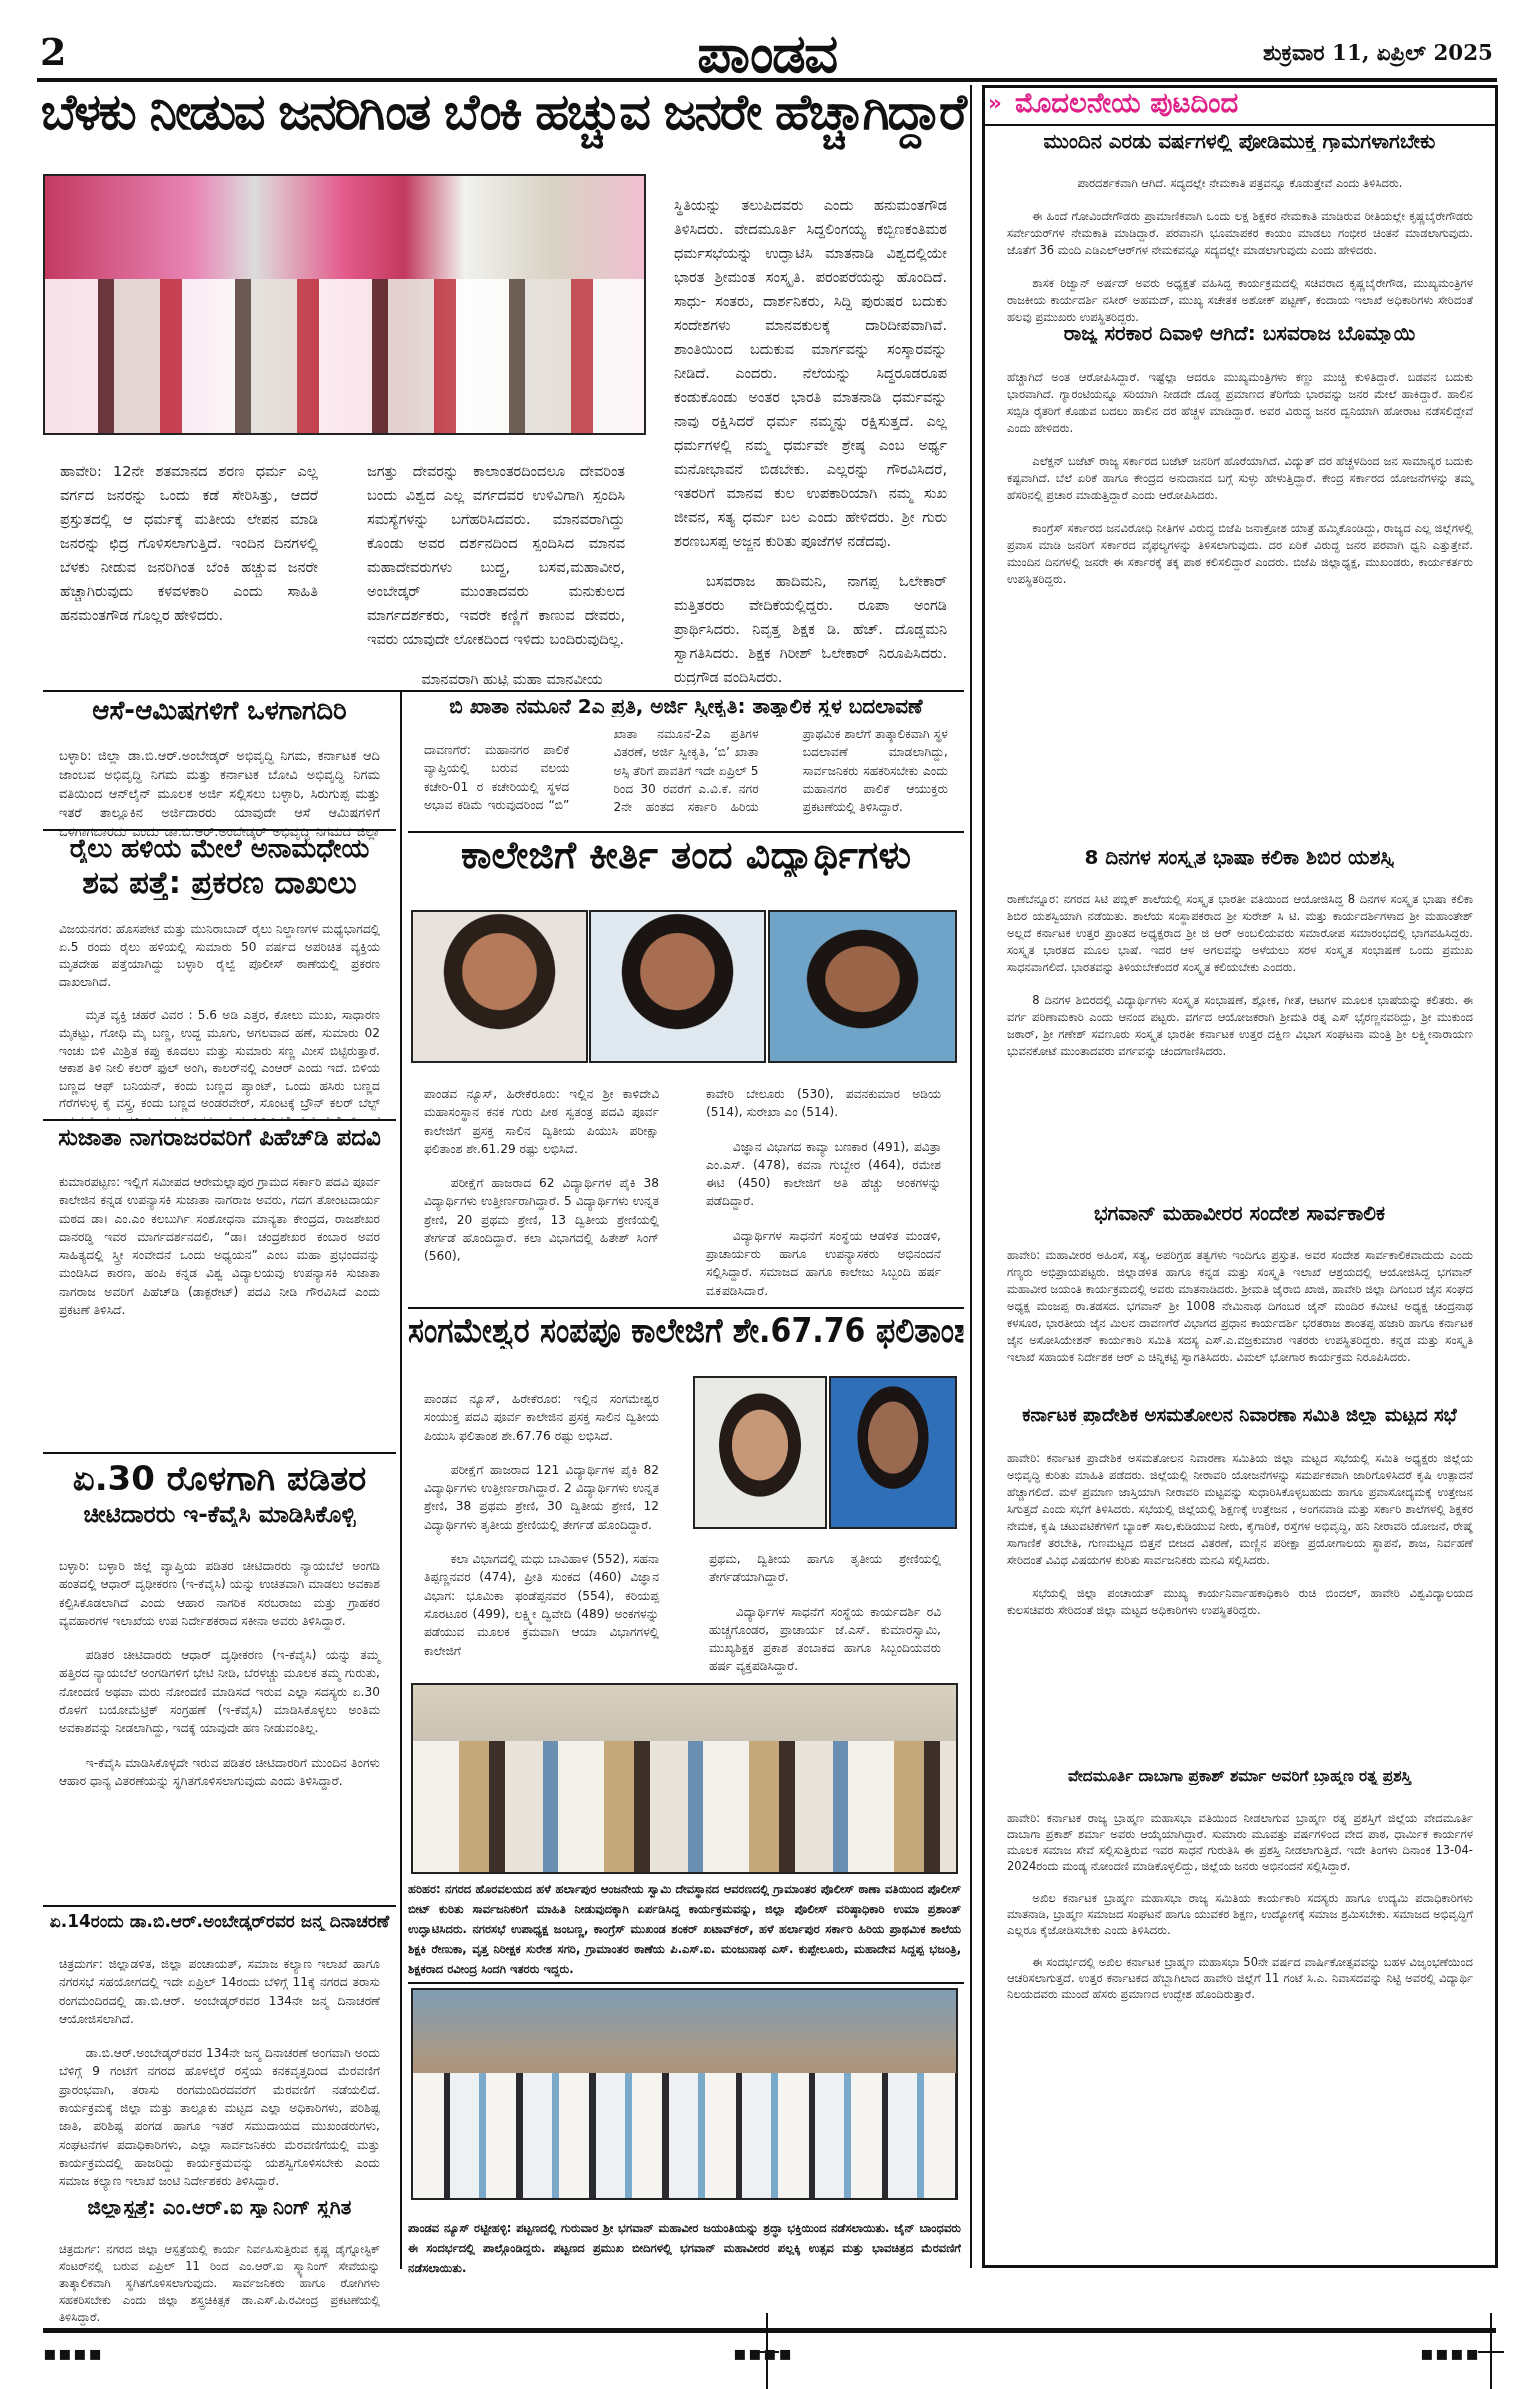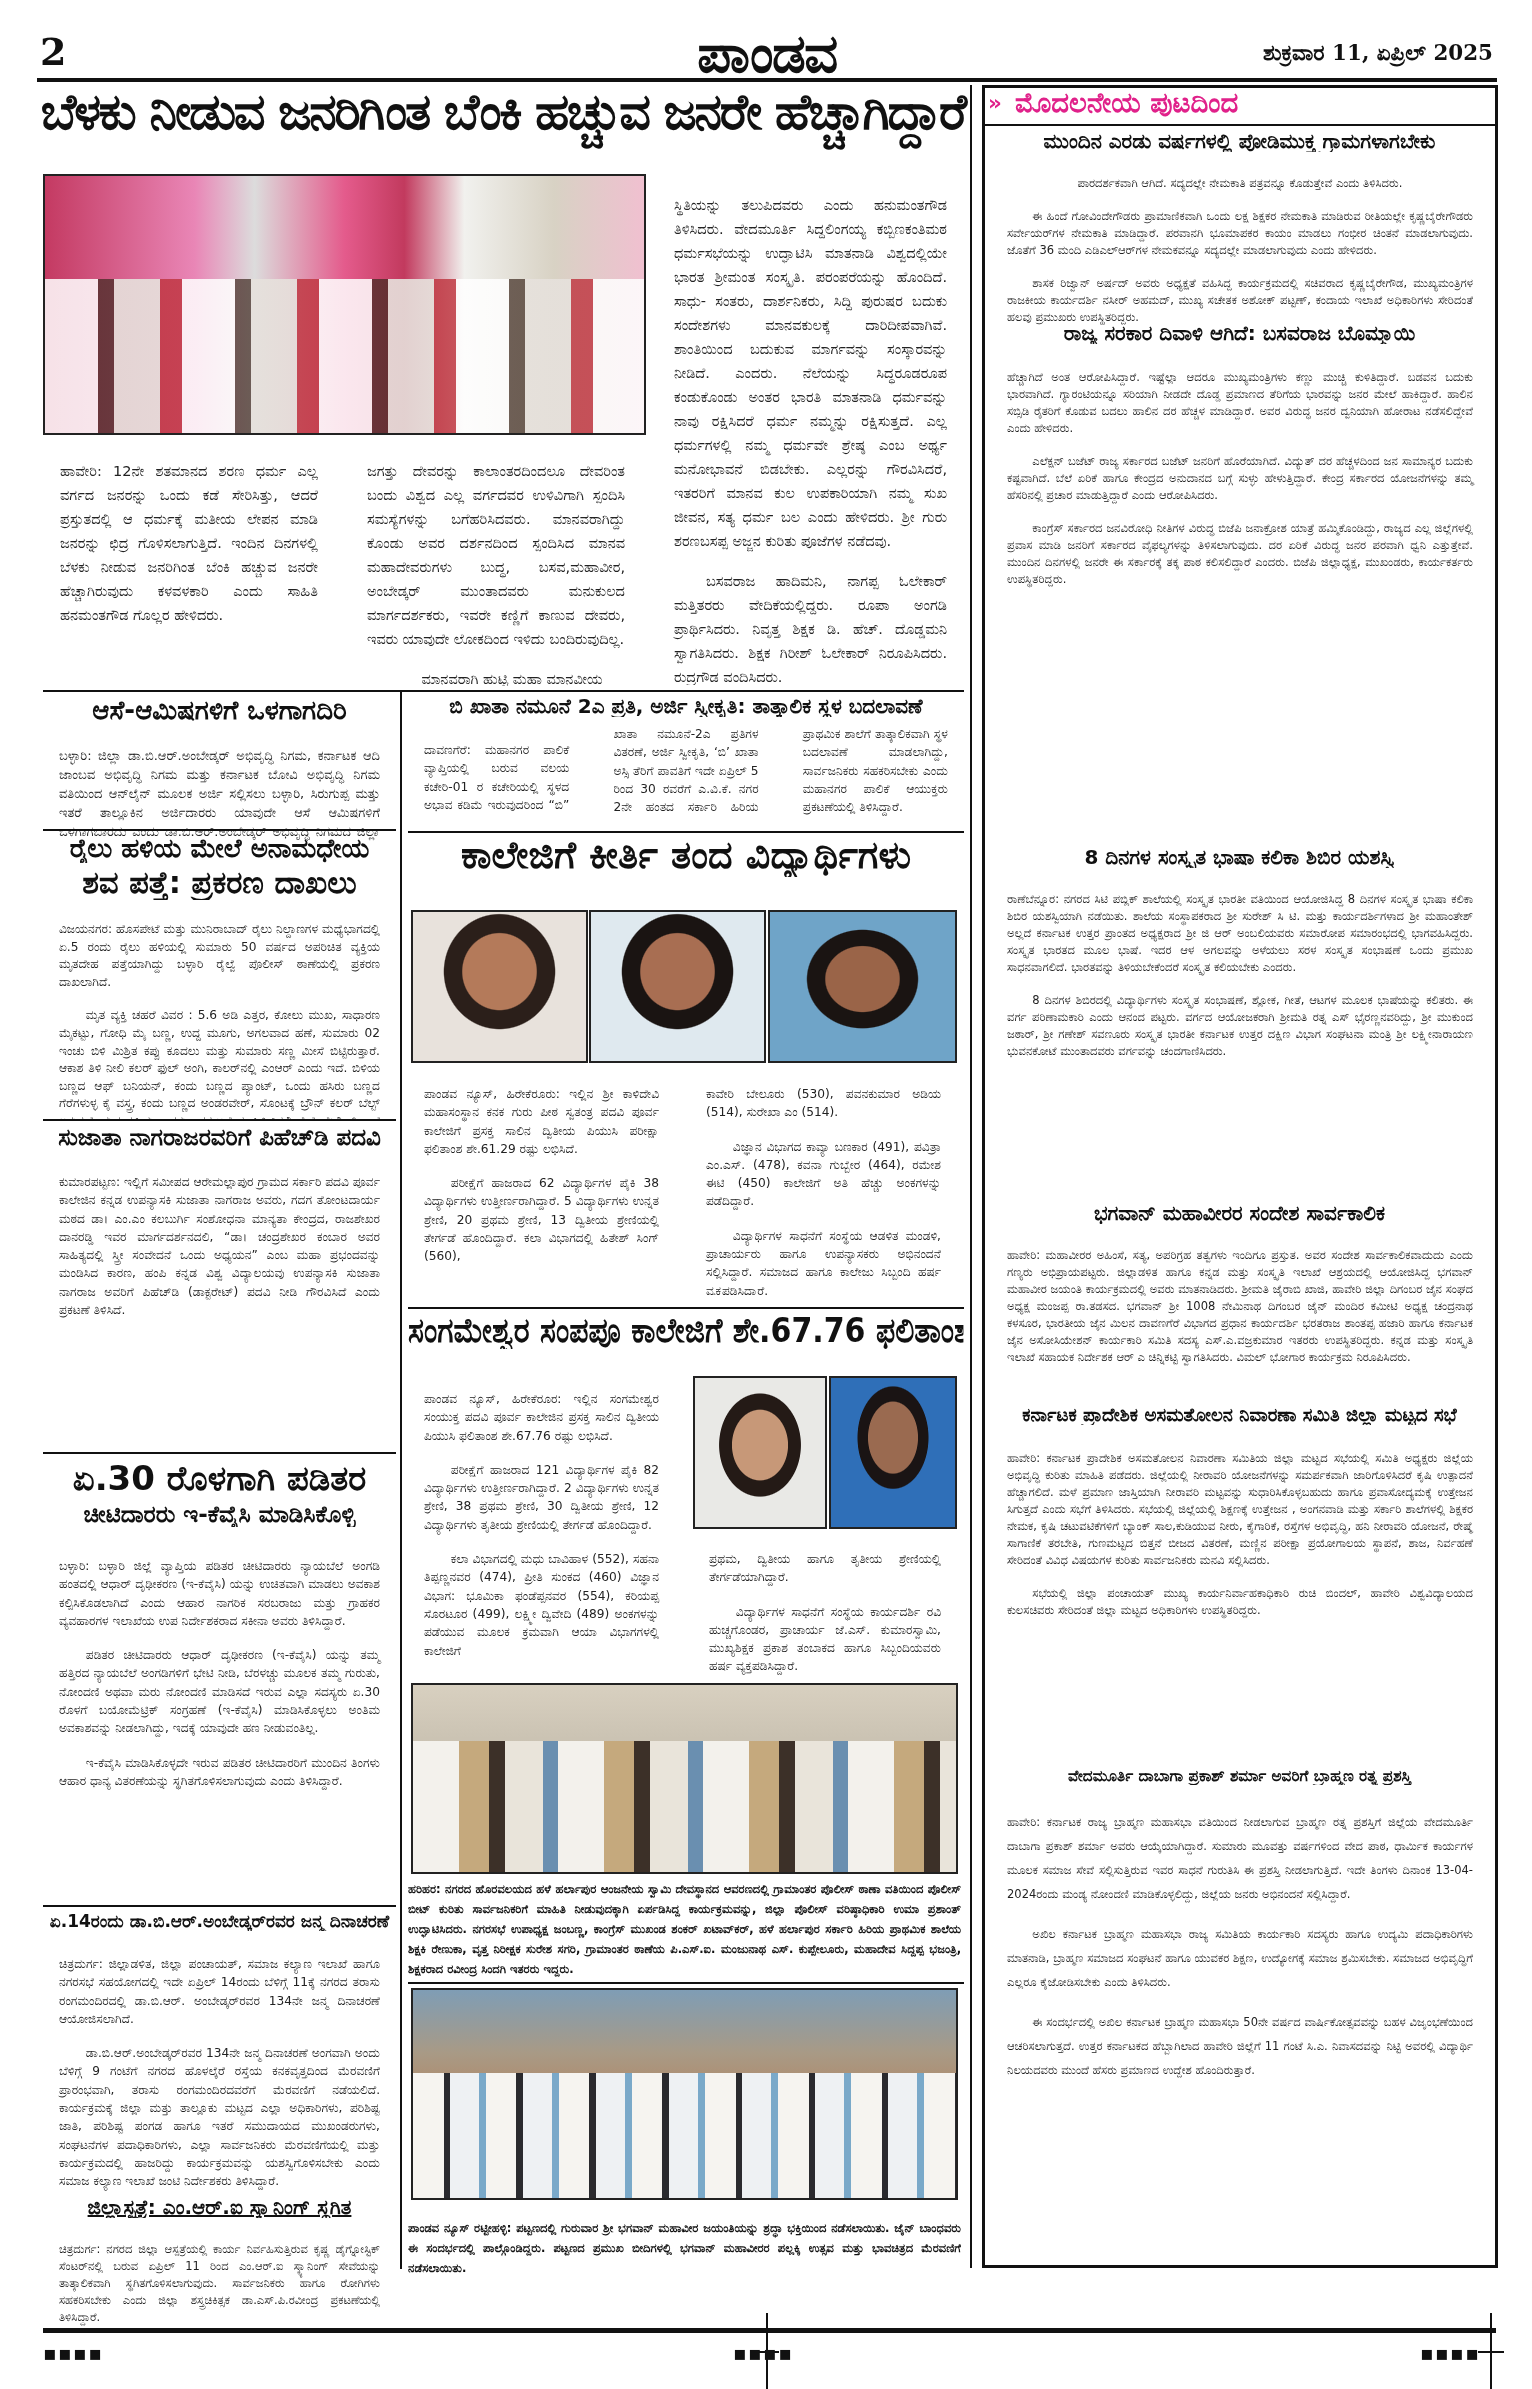--- a/index.html
+++ b/index.html
@@ -77,21 +77,21 @@
   <p>ಇ-ಕೆವೈಸಿ ಮಾಡಿಸಿಕೊಳ್ಳದೇ ಇರುವ ಪಡಿತರ ಚೀಟಿದಾರರಿಗೆ ಮುಂದಿನ ತಿಂಗಳು ಆಹಾರ ಧಾನ್ಯ ವಿತರಣೆಯನ್ನು ಸ್ಥಗಿತಗೊಳಿಸಲಾಗುವುದು ಎಂದು ತಿಳಿಸಿದ್ದಾರೆ.</p>
 </div>
 <div class="abs hrule" style="left:43px;top:1905px;width:353px;height:2.3px;"></div>
 
 <div class="abs headline" style="left:43px;top:1912px;width:353px;font-size:17px;">ಏ.14ರಂದು ಡಾ.ಬಿ.ಆರ್.ಅಂಬೇಡ್ಕರ್‌ರವರ ಜನ್ಮ ದಿನಾಚರಣೆ</div>
 <div class="abs body" style="left:43px;top:1939px;width:353px;height:255px;font-size:12.2px;line-height:18.3px;">
   <p class="first">ಚಿತ್ರದುರ್ಗ: ಜಿಲ್ಲಾಡಳಿತ, ಜಿಲ್ಲಾ ಪಂಚಾಯತ್, ಸಮಾಜ ಕಲ್ಯಾಣ ಇಲಾಖೆ ಹಾಗೂ ನಗರಸಭೆ ಸಹಯೋಗದಲ್ಲಿ ಇದೇ ಏಪ್ರಿಲ್ 14ರಂದು ಬೆಳಿಗ್ಗೆ 11ಕ್ಕೆ ನಗರದ ತರಾಸು ರಂಗಮಂದಿರದಲ್ಲಿ ಡಾ.ಬಿ.ಆರ್. ಅಂಬೇಡ್ಕರ್‌ರವರ 134ನೇ ಜನ್ಮ ದಿನಾಚರಣೆ ಆಯೋಜಿಸಲಾಗಿದೆ.</p>
   <p>ಡಾ.ಬಿ.ಆರ್.ಅಂಬೇಡ್ಕರ್‌ರವರ 134ನೇ ಜನ್ಮ ದಿನಾಚರಣೆ ಅಂಗವಾಗಿ ಅಂದು ಬೆಳಿಗ್ಗೆ 9 ಗಂಟೆಗೆ ನಗರದ ಹೊಳಲ್ಕೆರೆ ರಸ್ತೆಯ ಕನಕವೃತ್ತದಿಂದ ಮೆರವಣಿಗೆ ಪ್ರಾರಂಭವಾಗಿ, ತರಾಸು ರಂಗಮಂದಿರದವರೆಗೆ ಮೆರವಣಿಗೆ ನಡೆಯಲಿದೆ. ಕಾರ್ಯಕ್ರಮಕ್ಕೆ ಜಿಲ್ಲಾ ಮತ್ತು ತಾಲ್ಲೂಕು ಮಟ್ಟದ ಎಲ್ಲಾ ಅಧಿಕಾರಿಗಳು, ಪರಿಶಿಷ್ಟ ಜಾತಿ, ಪರಿಶಿಷ್ಟ ಪಂಗಡ ಹಾಗೂ ಇತರೆ ಸಮುದಾಯದ ಮುಖಂಡರುಗಳು, ಸಂಘಟನೆಗಳ ಪದಾಧಿಕಾರಿಗಳು, ಎಲ್ಲಾ ಸಾರ್ವಜನಿಕರು ಮೆರವಣಿಗೆಯಲ್ಲಿ ಮತ್ತು ಕಾರ್ಯಕ್ರಮದಲ್ಲಿ ಹಾಜರಿದ್ದು ಕಾರ್ಯಕ್ರಮವನ್ನು ಯಶಸ್ವಿಗೊಳಿಸಬೇಕು ಎಂದು ಸಮಾಜ ಕಲ್ಯಾಣ ಇಲಾಖೆ ಜಂಟಿ ನಿರ್ದೇಶಕರು ತಿಳಿಸಿದ್ದಾರೆ.</p>
 </div>
 
-<div class="abs headline" style="left:43px;top:2196px;width:353px;font-size:20px;text-decoration:underline;">ಜಿಲ್ಲಾಸ್ಪತ್ರೆ: ಎಂ.ಆರ್.ಐ ಸ್ಕ್ಯಾನಿಂಗ್ ಸ್ಥಗಿತ</div>
+<div class="abs headline" style="left:43px;top:2196px;width:353px;font-size:20px;">ಜಿಲ್ಲಾಸ್ಪತ್ರೆ: ಎಂ.ಆರ್.ಐ ಸ್ಕ್ಯಾನಿಂಗ್ ಸ್ಥಗಿತ</div>
 <div class="abs body" style="left:43px;top:2225px;width:353px;height:115px;font-size:11.5px;line-height:17px;">
   <p class="first">ಚಿತ್ರದುರ್ಗ: ನಗರದ ಜಿಲ್ಲಾ ಆಸ್ಪತ್ರೆಯಲ್ಲಿ ಕಾರ್ಯ ನಿರ್ವಹಿಸುತ್ತಿರುವ ಕೃಷ್ಣ ಡೈಗ್ನೋಸ್ಟಿಕ್ ಸೆಂಟರ್‌ನಲ್ಲಿ ಬರುವ ಏಪ್ರಿಲ್ 11 ರಿಂದ ಎಂ.ಆರ್.ಐ ಸ್ಕ್ಯಾನಿಂಗ್ ಸೇವೆಯನ್ನು ತಾತ್ಕಾಲಿಕವಾಗಿ ಸ್ಥಗಿತಗೊಳಿಸಲಾಗುವುದು. ಸಾರ್ವಜನಿಕರು ಹಾಗೂ ರೋಗಿಗಳು ಸಹಕರಿಸಬೇಕು ಎಂದು ಜಿಲ್ಲಾ ಶಸ್ತ್ರಚಿಕಿತ್ಸಕ ಡಾ.ಎಸ್.ಪಿ.ರವೀಂದ್ರ ಪ್ರಕಟಣೆಯಲ್ಲಿ ತಿಳಿಸಿದ್ದಾರೆ.</p>
 </div>
 
 <div class="abs headline" style="left:408px;top:695px;width:556px;font-size:20px;">ಬಿ ಖಾತಾ ನಮೂನೆ 2ಎ ಪ್ರತಿ, ಅರ್ಜಿ ಸ್ವೀಕೃತಿ: ತಾತ್ಕಾಲಿಕ ಸ್ಥಳ ಬದಲಾವಣೆ</div>
 <div class="abs body" style="left:408px;top:725px;width:556px;height:98px;font-size:12.2px;line-height:18.3px;column-count:3;column-gap:12.2px;">
   <p class="first">ದಾವಣಗೆರೆ: ಮಹಾನಗರ ಪಾಲಿಕೆ ವ್ಯಾಪ್ತಿಯಲ್ಲಿ ಬರುವ ವಲಯ ಕಚೇರಿ-01 ರ ಕಚೇರಿಯಲ್ಲಿ ಸ್ಥಳದ ಅಭಾವ ಕಡಿಮೆ ಇರುವುದರಿಂದ “ಬಿ” ಖಾತಾ ನಮೂನೆ-2ಎ ಪ್ರತಿಗಳ ವಿತರಣೆ, ಅರ್ಜಿ ಸ್ವೀಕೃತಿ, ‘ಬಿ’ ಖಾತಾ ಅಸ್ಸಿ ತೆರಿಗೆ ಪಾವತಿಗೆ ಇದೇ ಏಪ್ರಿಲ್ 5 ರಿಂದ 30 ರವರೆಗೆ ಎ.ವಿ.ಕೆ. ನಗರ 2ನೇ ಹಂತದ ಸರ್ಕಾರಿ ಹಿರಿಯ ಪ್ರಾಥಮಿಕ ಶಾಲೆಗೆ ತಾತ್ಕಾಲಿಕವಾಗಿ ಸ್ಥಳ ಬದಲಾವಣೆ ಮಾಡಲಾಗಿದ್ದು, ಸಾರ್ವಜನಿಕರು ಸಹಕರಿಸಬೇಕು ಎಂದು ಮಹಾನಗರ ಪಾಲಿಕೆ ಆಯುಕ್ತರು ಪ್ರಕಟಣೆಯಲ್ಲಿ ತಿಳಿಸಿದ್ದಾರೆ.</p>
 </div>
 <div class="abs hrule" style="left:408px;top:831px;width:556px;height:2.3px;"></div>
 
@@ -164,21 +164,21 @@
   <p class="first">ಹಾವೇರಿ: ಮಹಾವೀರರ ಅಹಿಂಸೆ, ಸತ್ಯ, ಅಪರಿಗ್ರಹ ತತ್ವಗಳು ಇಂದಿಗೂ ಪ್ರಸ್ತುತ. ಅವರ ಸಂದೇಶ ಸಾರ್ವಕಾಲಿಕವಾದುದು ಎಂದು ಗಣ್ಯರು ಅಭಿಪ್ರಾಯಪಟ್ಟರು. ಜಿಲ್ಲಾಡಳಿತ ಹಾಗೂ ಕನ್ನಡ ಮತ್ತು ಸಂಸ್ಕೃತಿ ಇಲಾಖೆ ಆಶ್ರಯದಲ್ಲಿ ಆಯೋಜಿಸಿದ್ದ ಭಗವಾನ್ ಮಹಾವೀರ ಜಯಂತಿ ಕಾರ್ಯಕ್ರಮದಲ್ಲಿ ಅವರು ಮಾತನಾಡಿದರು. ಶ್ರೀಮತಿ ಜೈರಾಬಿ ಖಾಜಿ, ಹಾವೇರಿ ಜಿಲ್ಲಾ ದಿಗಂಬರ ಜೈನ ಸಂಘದ ಅಧ್ಯಕ್ಷ ಮಂಜಪ್ಪ ರಾ.ತಡಸದ. ಭಗವಾನ್ ಶ್ರೀ 1008 ನೇಮಿನಾಥ ದಿಗಂಬರ ಜೈನ್ ಮಂದಿರ ಕಮೀಟಿ ಅಧ್ಯಕ್ಷ ಚಂದ್ರನಾಥ ಕಳಸೂರ, ಭಾರತೀಯ ಜೈನ ಮಿಲನ ದಾವಣಗೆರೆ ವಿಭಾಗದ ಪ್ರಧಾನ ಕಾರ್ಯದರ್ಶಿ ಭರತರಾಜ ಶಾಂತಪ್ಪ ಹಜಾರಿ ಹಾಗೂ ಕರ್ನಾಟಕ ಜೈನ ಅಸೋಸಿಯೇಶನ್ ಕಾರ್ಯಕಾರಿ ಸಮಿತಿ ಸದಸ್ಯ ಎಸ್.ಎ.ವಜ್ರಕುಮಾರ ಇತರರು ಉಪಸ್ಥಿತರಿದ್ದರು. ಕನ್ನಡ ಮತ್ತು ಸಂಸ್ಕೃತಿ ಇಲಾಖೆ ಸಹಾಯಕ ನಿರ್ದೇಶಕ ಆರ್ ಎ ಚಿನ್ನಿಕಟ್ಟಿ ಸ್ವಾಗತಿಸಿದರು. ವಿಮಲ್ ಭೋಗಾರ ಕಾರ್ಯಕ್ರಮ ನಿರೂಪಿಸಿದರು.</p>
 </div>
 
 <div class="abs headline" style="left:989px;top:1405px;width:501px;font-size:18.3px;">ಕರ್ನಾಟಕ ಪ್ರಾದೇಶಿಕ ಅಸಮತೋಲನ ನಿವಾರಣಾ ಸಮಿತಿ ಜಿಲ್ಲಾ ಮಟ್ಟದ ಸಭೆ</div>
 <div class="abs body" style="left:991px;top:1434px;width:498px;height:330px;font-size:11.5px;line-height:17px;">
   <p class="first">ಹಾವೇರಿ: ಕರ್ನಾಟಕ ಪ್ರಾದೇಶಿಕ ಅಸಮತೋಲನ ನಿವಾರಣಾ ಸಮಿತಿಯ ಜಿಲ್ಲಾ ಮಟ್ಟದ ಸಭೆಯಲ್ಲಿ ಸಮಿತಿ ಅಧ್ಯಕ್ಷರು ಜಿಲ್ಲೆಯ ಅಭಿವೃದ್ಧಿ ಕುರಿತು ಮಾಹಿತಿ ಪಡೆದರು. ಜಿಲ್ಲೆಯಲ್ಲಿ ನೀರಾವರಿ ಯೋಜನೆಗಳನ್ನು ಸಮರ್ಪಕವಾಗಿ ಜಾರಿಗೊಳಿಸಿದರೆ ಕೃಷಿ ಉತ್ಪಾದನೆ ಹೆಚ್ಚಾಗಲಿದೆ. ಮಳೆ ಪ್ರಮಾಣ ಜಾಸ್ತಿಯಾಗಿ ನೀರಾವರಿ ಮಟ್ಟವನ್ನು ಸುಧಾರಿಸಿಕೊಳ್ಳಬಹುದು ಹಾಗೂ ಪ್ರವಾಸೋದ್ಯಮಕ್ಕೆ ಉತ್ತೇಜನ ಸಿಗುತ್ತದೆ ಎಂದು ಸಭೆಗೆ ತಿಳಿಸಿದರು. ಸಭೆಯಲ್ಲಿ ಜಿಲ್ಲೆಯಲ್ಲಿ ಶಿಕ್ಷಣಕ್ಕೆ ಉತ್ತೇಜನ , ಅಂಗನವಾಡಿ ಮತ್ತು ಸರ್ಕಾರಿ ಶಾಲೆಗಳಲ್ಲಿ ಶಿಕ್ಷಕರ ನೇಮಕ, ಕೃಷಿ ಚಟುವಟಿಕೆಗಳಿಗೆ ಬ್ಯಾಂಕ್ ಸಾಲ,ಕುಡಿಯುವ ನೀರು, ಕೈಗಾರಿಕೆ, ರಸ್ತೆಗಳ ಅಭಿವೃದ್ಧಿ, ಹನಿ ನೀರಾವರಿ ಯೋಜನೆ, ರೇಷ್ಮೆ ಸಾಗಾಣಿಕೆ ತರಬೇತಿ, ಗುಣಮಟ್ಟದ ಬಿತ್ತನೆ ಬೀಜದ ವಿತರಣೆ, ಮಣ್ಣಿನ ಪರೀಕ್ಷಾ ಪ್ರಯೋಗಾಲಯ ಸ್ಥಾಪನೆ, ಶಾಜ, ನಿರ್ವಹಣೆ ಸೇರಿದಂತೆ ವಿವಿಧ ವಿಷಯಗಳ ಕುರಿತು ಸಾರ್ವಜನಿಕರು ಮನವಿ ಸಲ್ಲಿಸಿದರು.</p>
   <p>ಸಭೆಯಲ್ಲಿ ಜಿಲ್ಲಾ ಪಂಚಾಯತ್ ಮುಖ್ಯ ಕಾರ್ಯನಿರ್ವಾಹಕಾಧಿಕಾರಿ ರುಚಿ ಬಿಂದಲ್, ಹಾವೇರಿ ವಿಶ್ವವಿದ್ಯಾಲಯದ ಕುಲಸಚಿವರು ಸೇರಿದಂತೆ ಜಿಲ್ಲಾ ಮಟ್ಟದ ಅಧಿಕಾರಿಗಳು ಉಪಸ್ಥಿತರಿದ್ದರು.</p>
 </div>
 
 <div class="abs headline" style="left:989px;top:1768px;width:501px;font-size:15.3px;">ವೇದಮೂರ್ತಿ ದಾಬಾಗಾ ಪ್ರಕಾಶ್ ಶರ್ಮಾ ಅವರಿಗೆ ಬ್ರಾಹ್ಮಣ ರತ್ನ ಪ್ರಶಸ್ತಿ</div>
-<div class="abs body" style="left:991px;top:1794px;width:498px;height:466px;font-size:11.5px;line-height:24px;">
+<div class="abs body" style="left:991px;top:1794px;width:498px;height:466px;font-size:11.5px;line-height:16px;">
   <p class="first">ಹಾವೇರಿ: ಕರ್ನಾಟಕ ರಾಜ್ಯ ಬ್ರಾಹ್ಮಣ ಮಹಾಸಭಾ ವತಿಯಿಂದ ನೀಡಲಾಗುವ ಬ್ರಾಹ್ಮಣ ರತ್ನ ಪ್ರಶಸ್ತಿಗೆ ಜಿಲ್ಲೆಯ ವೇದಮೂರ್ತಿ ದಾಬಾಗಾ ಪ್ರಕಾಶ್ ಶರ್ಮಾ ಅವರು ಆಯ್ಕೆಯಾಗಿದ್ದಾರೆ. ಸುಮಾರು ಮೂವತ್ತು ವರ್ಷಗಳಿಂದ ವೇದ ಪಾಠ, ಧಾರ್ಮಿಕ ಕಾರ್ಯಗಳ ಮೂಲಕ ಸಮಾಜ ಸೇವೆ ಸಲ್ಲಿಸುತ್ತಿರುವ ಇವರ ಸಾಧನೆ ಗುರುತಿಸಿ ಈ ಪ್ರಶಸ್ತಿ ನೀಡಲಾಗುತ್ತಿದೆ. ಇದೇ ತಿಂಗಳು ದಿನಾಂಕ 13-04-2024ರಂದು ಮಂಡ್ಯ ನೋಂದಣಿ ಮಾಡಿಕೊಳ್ಳಲಿದ್ದು, ಜಿಲ್ಲೆಯ ಜನರು ಅಭಿನಂದನೆ ಸಲ್ಲಿಸಿದ್ದಾರೆ.</p>
   <p>ಅಖಿಲ ಕರ್ನಾಟಕ ಬ್ರಾಹ್ಮಣ ಮಹಾಸಭಾ ರಾಜ್ಯ ಸಮಿತಿಯ ಕಾರ್ಯಕಾರಿ ಸದಸ್ಯರು ಹಾಗೂ ಉದ್ಯಮಿ ಪದಾಧಿಕಾರಿಗಳು ಮಾತನಾಡಿ, ಬ್ರಾಹ್ಮಣ ಸಮಾಜದ ಸಂಘಟನೆ ಹಾಗೂ ಯುವಕರ ಶಿಕ್ಷಣ, ಉದ್ಯೋಗಕ್ಕೆ ಸಮಾಜ ಶ್ರಮಿಸಬೇಕು. ಸಮಾಜದ ಅಭಿವೃದ್ಧಿಗೆ ಎಲ್ಲರೂ ಕೈಜೋಡಿಸಬೇಕು ಎಂದು ತಿಳಿಸಿದರು.</p>
   <p>ಈ ಸಂದರ್ಭದಲ್ಲಿ ಅಖಿಲ ಕರ್ನಾಟಕ ಬ್ರಾಹ್ಮಣ ಮಹಾಸಭಾ 50ನೇ ವರ್ಷದ ವಾರ್ಷಿಕೋತ್ಸವವನ್ನು ಬಹಳ ವಿಜೃಂಭಣೆಯಿಂದ ಆಚರಿಸಲಾಗುತ್ತದೆ. ಉತ್ತರ ಕರ್ನಾಟಕದ ಹೆಬ್ಬಾಗಿಲಾದ ಹಾವೇರಿ ಜಿಲ್ಲೆಗೆ 11 ಗಂಟೆ ಸಿ.ಎ. ನಿವಾಸದವನ್ನು ನಿಟ್ಟಿ ಅವರಲ್ಲಿ ವಿದ್ಯಾರ್ಥಿ ನಿಲಯದವರು ಮುಂದೆ ಹೆಸರು ಪ್ರಮಾಣದ ಉದ್ದೇಶ ಹೊಂದಿರುತ್ತಾರೆ.</p>
 </div>
 
 <div class="abs hrule" style="left:43px;top:2328px;width:1453px;height:4.6px;"></div>
 <div class="abs foot" style="left:43px;top:2341px;">▪▪▪▪</div>
 <div class="abs foot" style="left:733px;top:2341px;">▪▪▪▪</div>
 <div class="abs foot" style="left:1420px;top:2341px;">▪▪▪▪</div>
 <div class="abs tick" style="left:766px;top:2313px;width:1.5px;height:76px;"></div>

